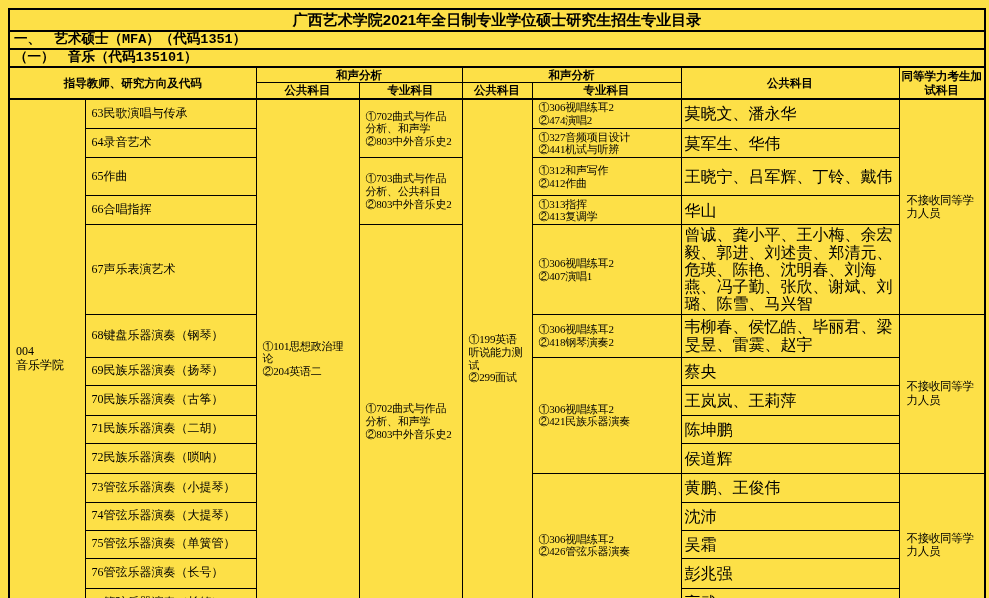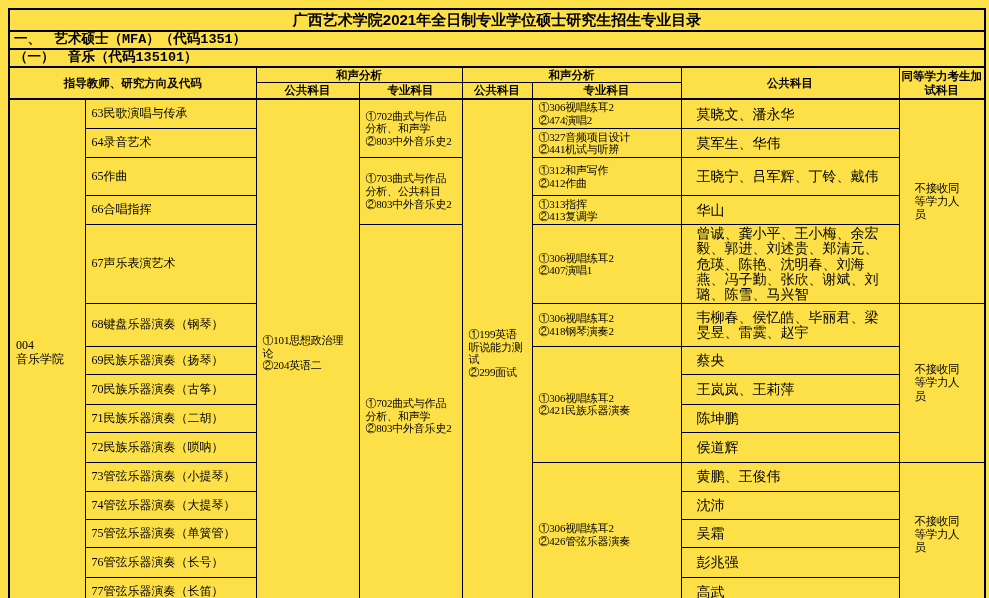--- a/index.html
+++ b/index.html
@@ -46,22 +46,22 @@
     border-bottom:2px solid #000;
   }
   tr.head th{
     font-family:"Liberation Sans","DejaVu Sans",sans-serif;
     font-weight:bold;text-align:center;font-size:11.5px;
     padding:0 1px;line-height:1.25;vertical-align:middle;
   }
   tr.first-data td{border-top:2px solid #000;}
   .c{}
   .subj{font-size:11px;letter-spacing:-0.2px;}
-  .adv{font-size:14px;line-height:1.08;padding:1px 15px;}
-  .equiv{font-size:11.5px;letter-spacing:-0.3px;padding:1px 15px;}
+  .adv{font-size:16px;line-height:1.08;padding:1px 3px;}
+  .equiv{font-size:11.5px;letter-spacing:-0.3px;padding:1px 7px;}
   .dir{font-size:12px;}
 </style>
 </head>
 <body>
 
 <div class="sheet">
   <table class="cat">
     <colgroup>
       <col style="width:76px">
         <col style="width:171px">

